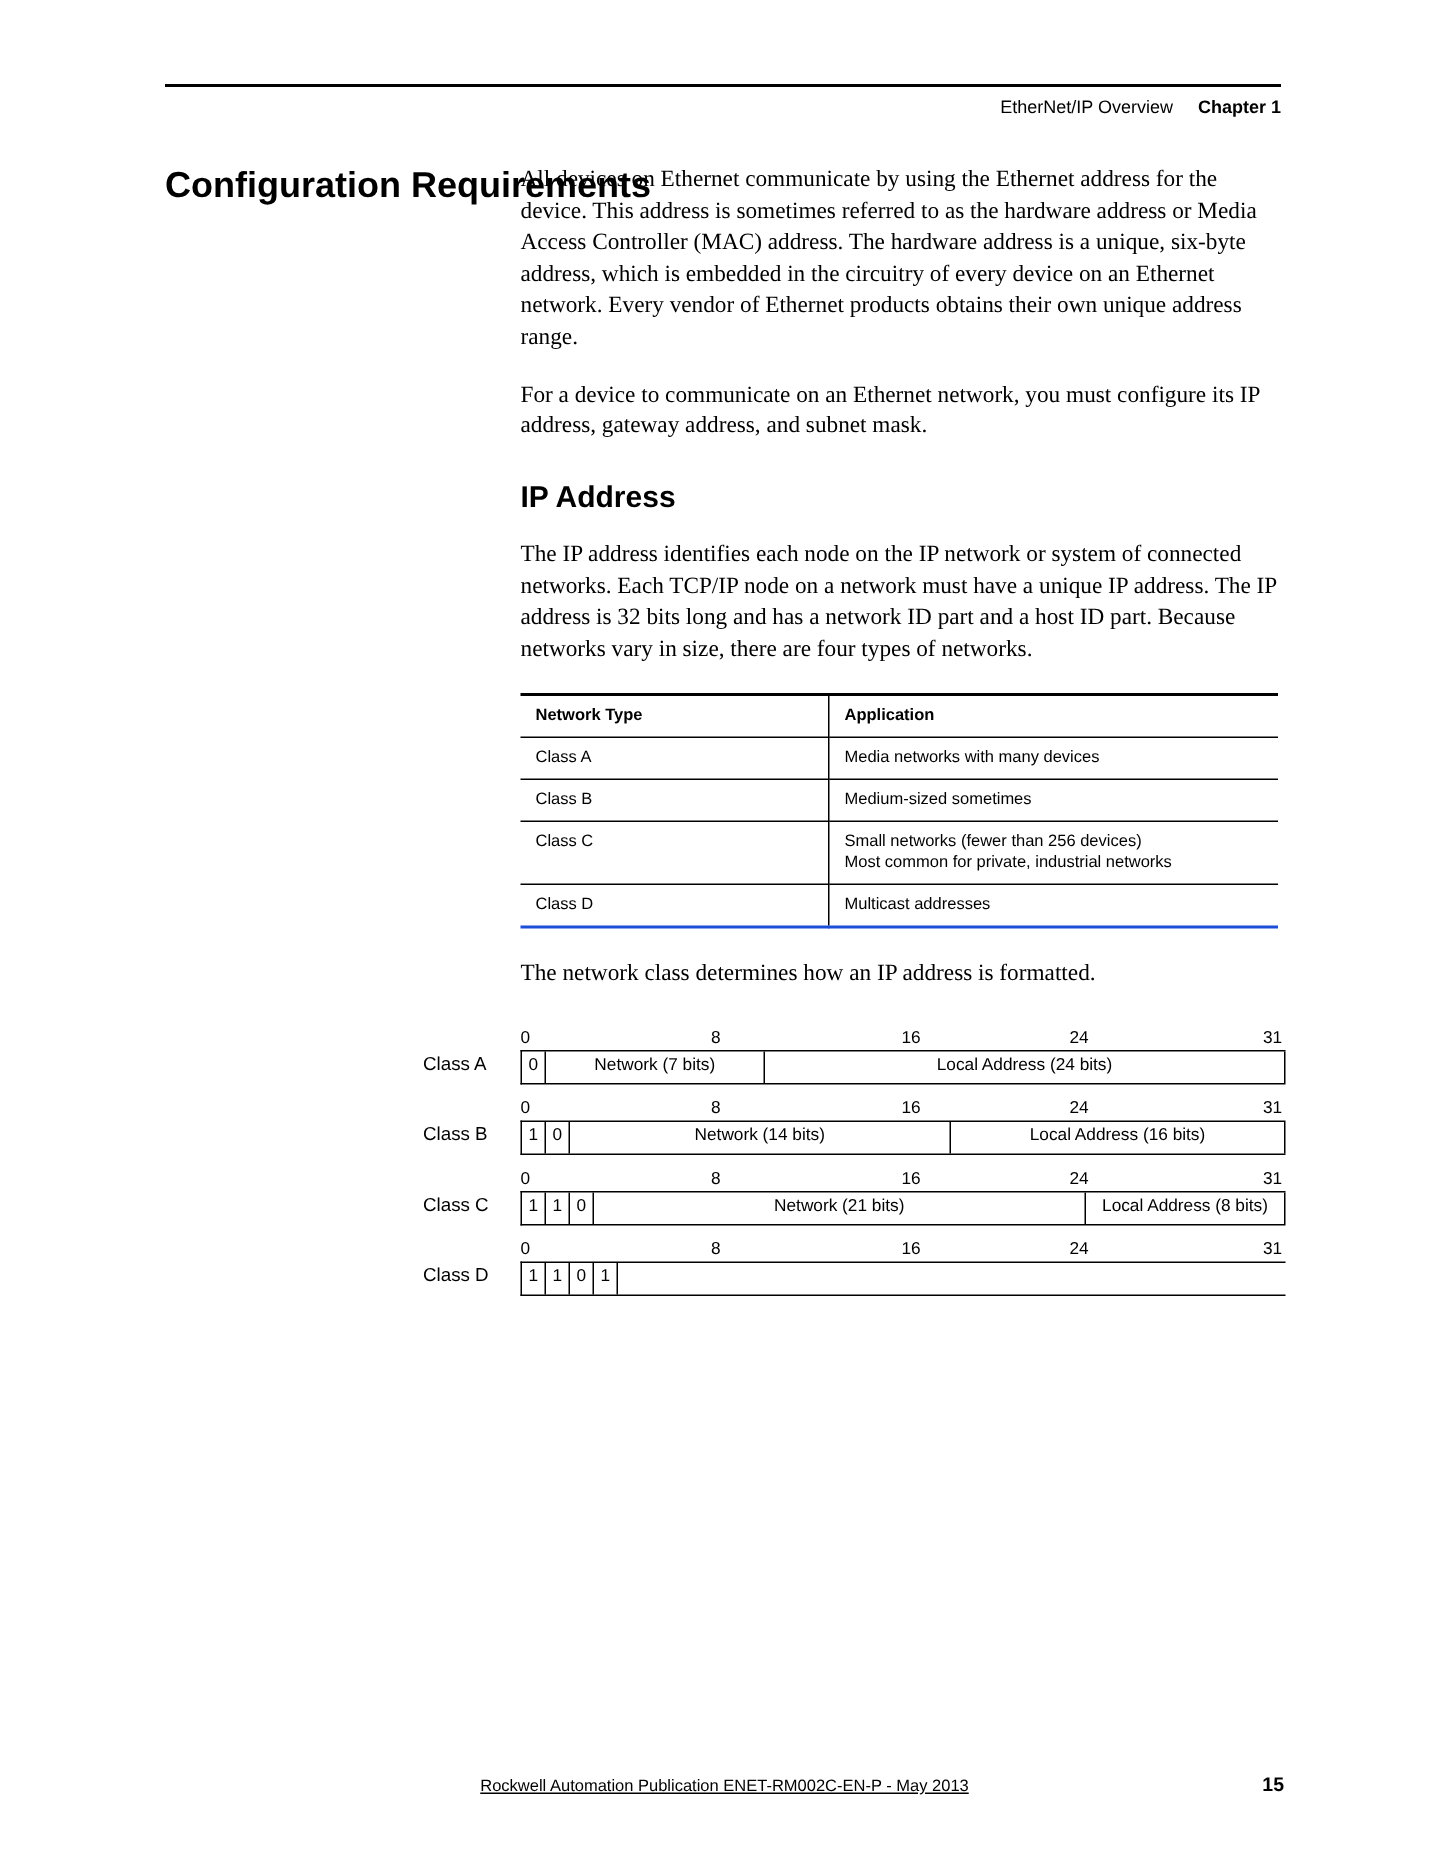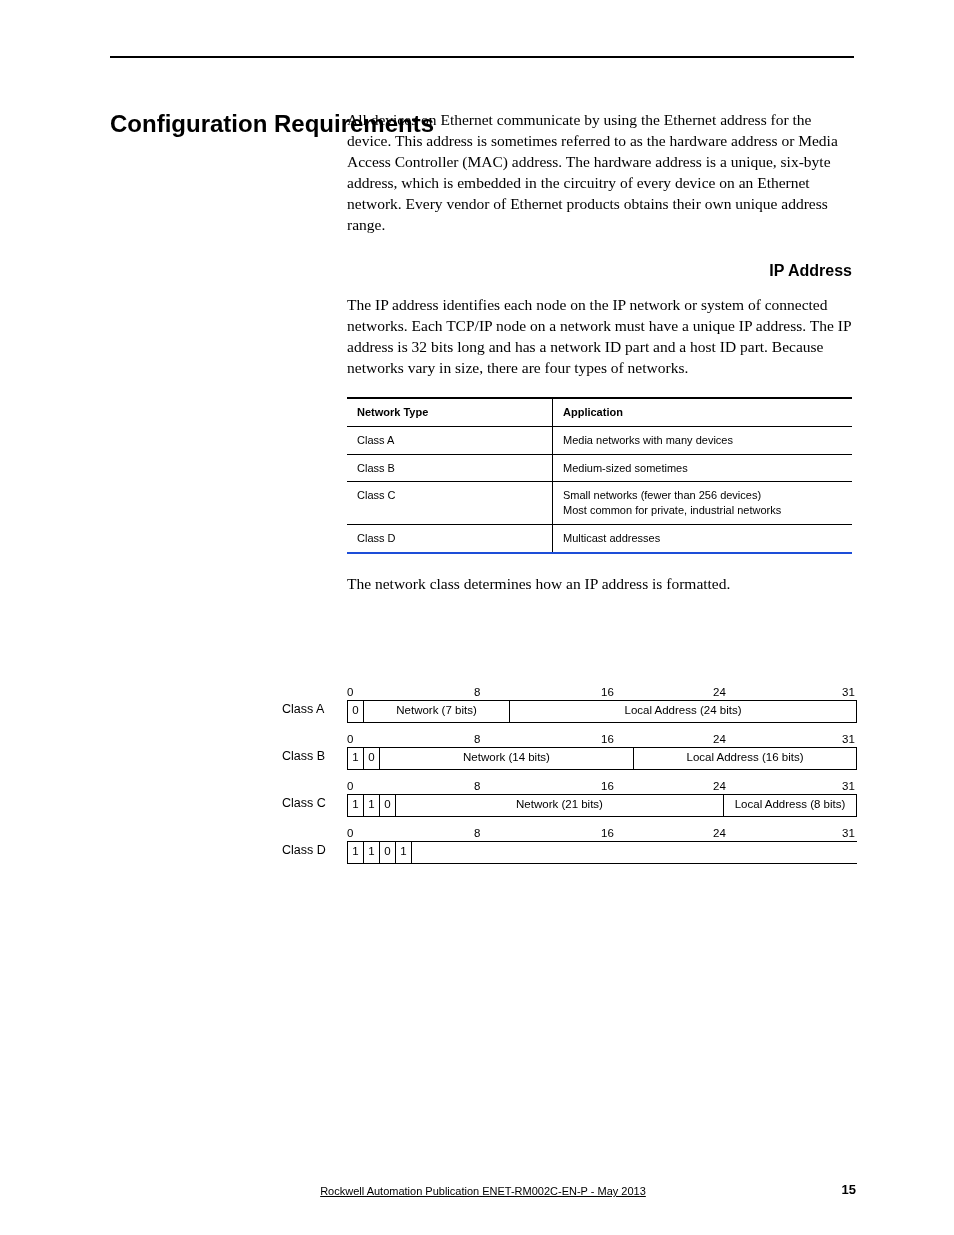--- a/index.html
+++ b/index.html
@@ -48,23 +48,22 @@
     width: 505px;
     font-size: 15.5px;
     line-height: 1.35;
   }
   .body-col p {
     margin: 0 0 18px 0;
   }
   .sub-head {
     font-family: 'Myriad Pro', 'Segoe UI', Arial, sans-serif;
     font-weight: bold;
-    font-size: 16px;
+    font-size: 20px;
     margin: 24px 0 14px 0;
-    text-align: right;
   }
   table.net-table {
     width: 100%;
     border-collapse: collapse;
     font-family: 'Myriad Pro', 'Segoe UI', Arial, sans-serif;
     font-size: 11px;
     margin: 6px 0 20px 0;
     border-top: 2px solid #000;
     border-bottom: 2px solid #1d4ed8;
   }
@@ -154,26 +153,32 @@
     text-align: right;
   }
 </style>
 </head>
 <body>
 
 <div class="page">
 
   <div class="header-area">
     <div class="header-line"></div>
+    <div class="header-text">
+      <span>EtherNet/IP Overview</span>
+      &nbsp;&nbsp;&nbsp;
+      <b>Chapter 1</b>
+    </div>
   </div>
 
   <div class="section-title">Configuration Requirements</div>
 
   <div class="body-col">
     <p>All devices on Ethernet communicate by using the Ethernet address for the device. This address is sometimes referred to as the hardware address or Media Access Controller (MAC) address. The hardware address is a unique, six-byte address, which is embedded in the circuitry of every device on an Ethernet network. Every vendor of Ethernet products obtains their own unique address range.</p>
+    <p>For a device to communicate on an Ethernet network, you must configure its IP address, gateway address, and subnet mask.</p>
 
     <div class="sub-head">IP Address</div>
 
     <p>The IP address identifies each node on the IP network or system of connected networks. Each TCP/IP node on a network must have a unique IP address. The IP address is 32 bits long and has a network ID part and a host ID part. Because networks vary in size, there are four types of networks.</p>
 
     <table class="net-table">
       <thead>
         <tr>
           <th>Network Type</th>
           <th>Application</th>

